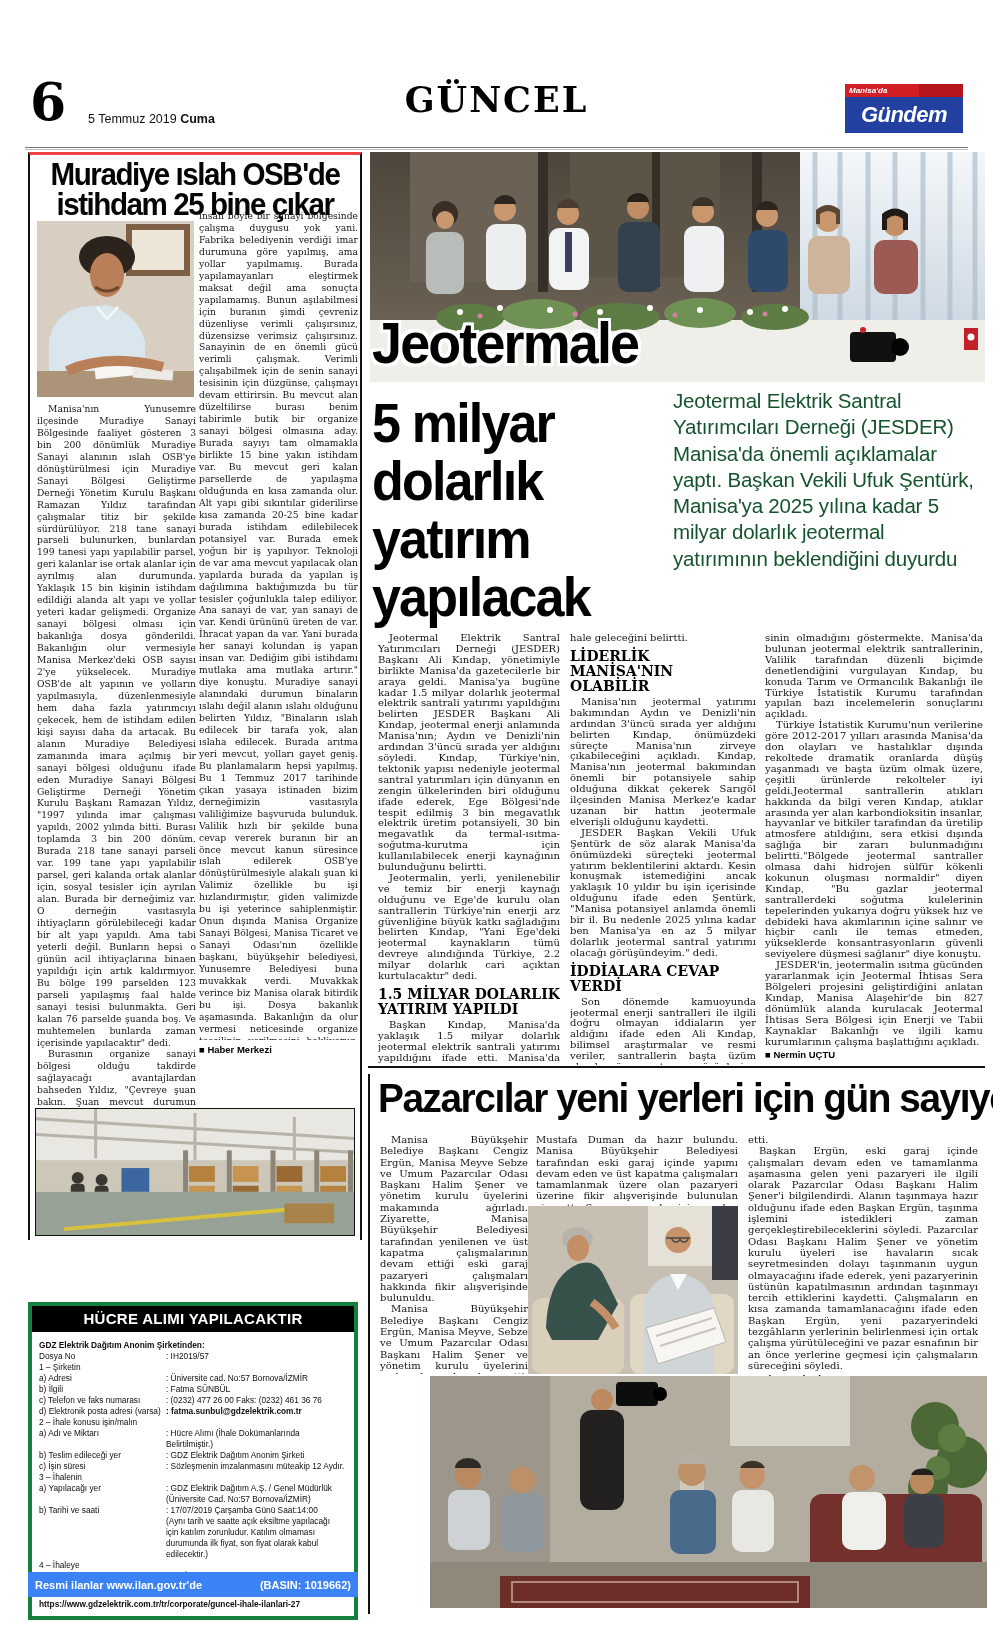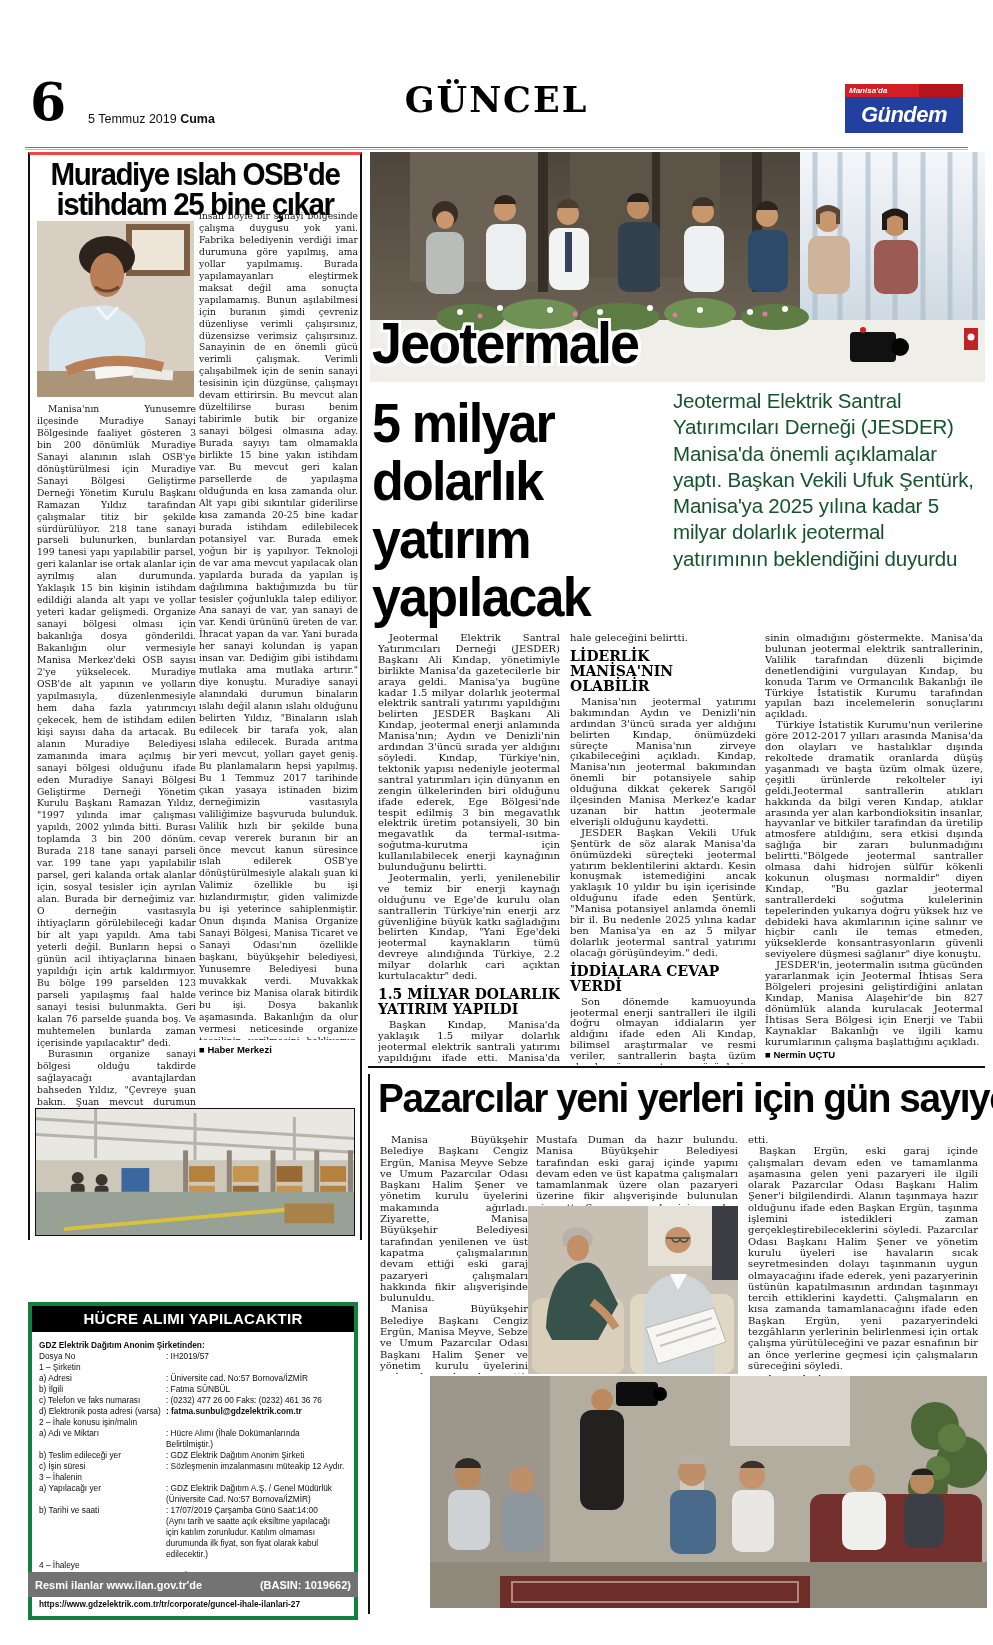--- a/index.html
+++ b/index.html
@@ -36,21 +36,21 @@
   .notice{position:absolute;left:28px;top:1302px;width:330px;height:318px;border:4px solid #15803d;background:#fff}
   .notice-title{height:26px;background:#000;color:#fff;text-align:center;
         font:700 15px/26px "Liberation Sans",sans-serif;letter-spacing:.3px}
   .notice-body{padding:8px 7px 6px;font:400 8.3px/11px "Liberation Sans",sans-serif;color:#0e0e0e;overflow:hidden}
   .notice-from{font-weight:700}
   .notice-line{display:flex}
   .nl{min-width:127px;white-space:nowrap}
   .nv{white-space:nowrap}
   .notice-lines .notice-line:nth-child(6) .nv{font-weight:700}
   .notice-url{font-weight:700;margin-top:6px;white-space:nowrap}
-  .footerbar{position:absolute;left:28px;top:1572px;width:330px;height:25px;background:#737373;color:#fff;
+  .footerbar{position:absolute;left:28px;top:1572px;width:330px;height:25px;background:#3b82f6;color:#fff;
         display:flex;justify-content:space-between;align-items:center;padding:0 7px;
         font:700 11px "Liberation Sans",sans-serif}
   
   .jesder{position:absolute;left:368px;top:152px;width:617px;height:916px}
   .j-photo{position:absolute;left:2px;top:0;width:615px;height:230px;overflow:hidden}
   .j-head-overlay{position:absolute;left:4px;top:162px;z-index:3;font:800 58px/1 "Liberation Sans",sans-serif;
         letter-spacing:-2px;transform:scaleX(.93);transform-origin:0 0;color:#000;white-space:nowrap;
         text-shadow:-3px -3px 0 #fff,3px -3px 0 #fff,-3px 3px 0 #fff,3px 3px 0 #fff,0 -3px 0 #fff,0 3px 0 #fff,-3px 0 0 #fff,3px 0 0 #fff}
   .j-head{position:absolute;left:4px;top:242px;font:800 56px/58px "Liberation Sans",sans-serif;
         letter-spacing:-2px;transform:scaleX(.93);transform-origin:0 0;color:#000}

